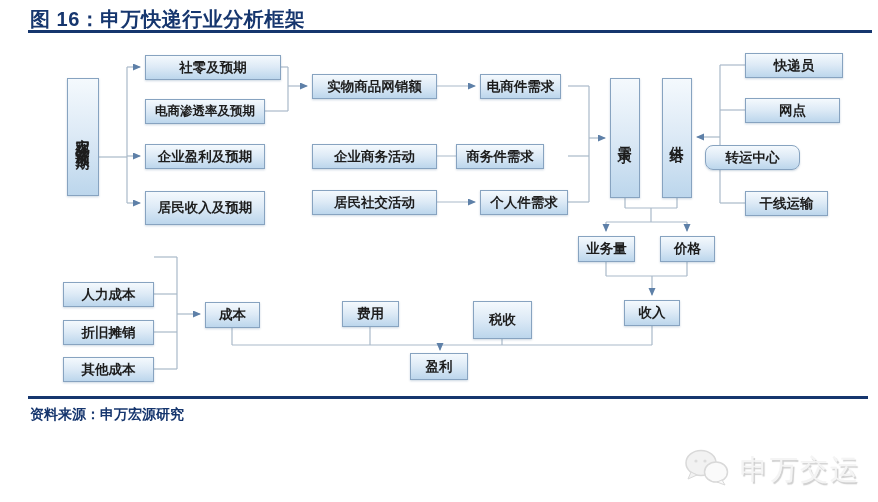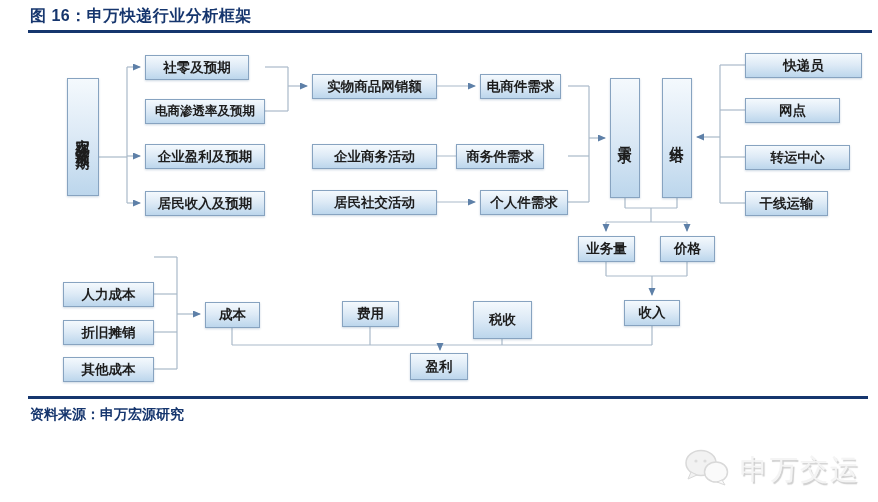--- a/index.html
+++ b/index.html
@@ -1,19 +1,19 @@
 <!DOCTYPE html>
 <html><head>
 <meta charset="utf-8">
 <style>
   html,body{margin:0;padding:0;background:#ffffff;}
   body{font-family:"Liberation Sans","DejaVu Sans",sans-serif;}
   #stage{position:relative;width:878px;height:502px;background:#ffffff;overflow:hidden;}
 
-  .fig-title{position:absolute;left:30px;top:6px;font-size:16px;font-weight:bold;color:#16366e;letter-spacing:.5px;}
+  .fig-title{position:absolute;left:30px;top:6px;font-size:20px;font-weight:bold;color:#16366e;letter-spacing:.5px;}
   .title-rule{position:absolute;left:28px;top:30px;width:844px;height:3px;background:#16366e;}
   .footer-rule{position:absolute;left:28px;top:396px;width:840px;height:3px;background:#16366e;}
   .source-text{position:absolute;left:30px;top:406px;font-size:14px;font-weight:bold;color:#16366e;}
 
   .node{position:absolute;display:flex;align-items:center;justify-content:center;
         background:linear-gradient(to bottom,#f4f9fd 0%,#ddeaf6 48%,#bcd6ec 100%);
         border:1px solid #87a3c0;box-sizing:border-box;
         box-shadow:0 1px 2px rgba(110,140,170,.35);
         font-size:13.5px;font-weight:bold;color:#1d1d1d;white-space:nowrap;}
   .node.vert{writing-mode:vertical-rl;text-orientation:upright;letter-spacing:3px;font-size:14px;}
@@ -91,39 +91,39 @@
     <path class="wire" d="M232 328 V345"></path>
     <path class="wire" d="M370 327 V345"></path>
     <path class="wire" d="M502 327 V345"></path>
     <path class="wire" d="M652 326 V345"></path>
     <path class="wire" d="M232 345 H652"></path>
     <path class="wire" d="M440 345 V350" marker-end="url(#arr)"></path>
   </svg>
 
   <div class="node vert" style="left:67px;top:78px;width:32px;height:118px;">宏观经济及预期</div>
 
-  <div class="node" style="left:145px;top:55px;width:104px;height:25px;">社零及预期</div>
+  <div class="node" style="left:145px;top:55px;width:136px;height:25px;">社零及预期</div>
   <div class="node" style="left:145px;top:99px;width:120px;height:25px;font-size:12.5px;">电商渗透率及预期</div>
   <div class="node" style="left:145px;top:144px;width:120px;height:25px;">企业盈利及预期</div>
-  <div class="node" style="left:145px;top:191px;width:120px;height:25px;">居民收入及预期</div>
+  <div class="node" style="left:145px;top:191px;width:120px;height:34px;">居民收入及预期</div>
 
   <div class="node" style="left:312px;top:74px;width:125px;height:25px;">实物商品网销额</div>
   <div class="node" style="left:312px;top:144px;width:125px;height:25px;">企业商务活动</div>
   <div class="node" style="left:312px;top:190px;width:125px;height:25px;">居民社交活动</div>
 
   <div class="node" style="left:480px;top:74px;width:81px;height:25px;">电商件需求</div>
   <div class="node" style="left:456px;top:144px;width:88px;height:25px;">商务件需求</div>
   <div class="node" style="left:480px;top:190px;width:88px;height:25px;">个人件需求</div>
 
   <div class="node vert" style="left:610px;top:78px;width:30px;height:120px;">需求</div>
   <div class="node vert" style="left:662px;top:78px;width:30px;height:120px;">供给</div>
 
-  <div class="node" style="left:745px;top:53px;width:117px;height:25px;">快递员</div>
+  <div class="node" style="left:745px;top:53px;width:98px;height:25px;">快递员</div>
   <div class="node" style="left:745px;top:98px;width:95px;height:25px;">网点</div>
-  <div class="node" style="left:745px;top:145px;width:105px;height:25px;">转运中心</div>
+  <div class="node" style="left:705px;top:145px;width:95px;height:25px;border-radius:8px;">转运中心</div>
   <div class="node" style="left:745px;top:191px;width:83px;height:25px;">干线运输</div>
 
   <div class="node" style="left:578px;top:236px;width:57px;height:26px;">业务量</div>
   <div class="node" style="left:660px;top:236px;width:55px;height:26px;">价格</div>
   <div class="node" style="left:624px;top:300px;width:56px;height:26px;">收入</div>
 
   <div class="node" style="left:63px;top:282px;width:91px;height:25px;">人力成本</div>
   <div class="node" style="left:63px;top:320px;width:91px;height:25px;">折旧摊销</div>
   <div class="node" style="left:63px;top:357px;width:91px;height:25px;">其他成本</div>
 

